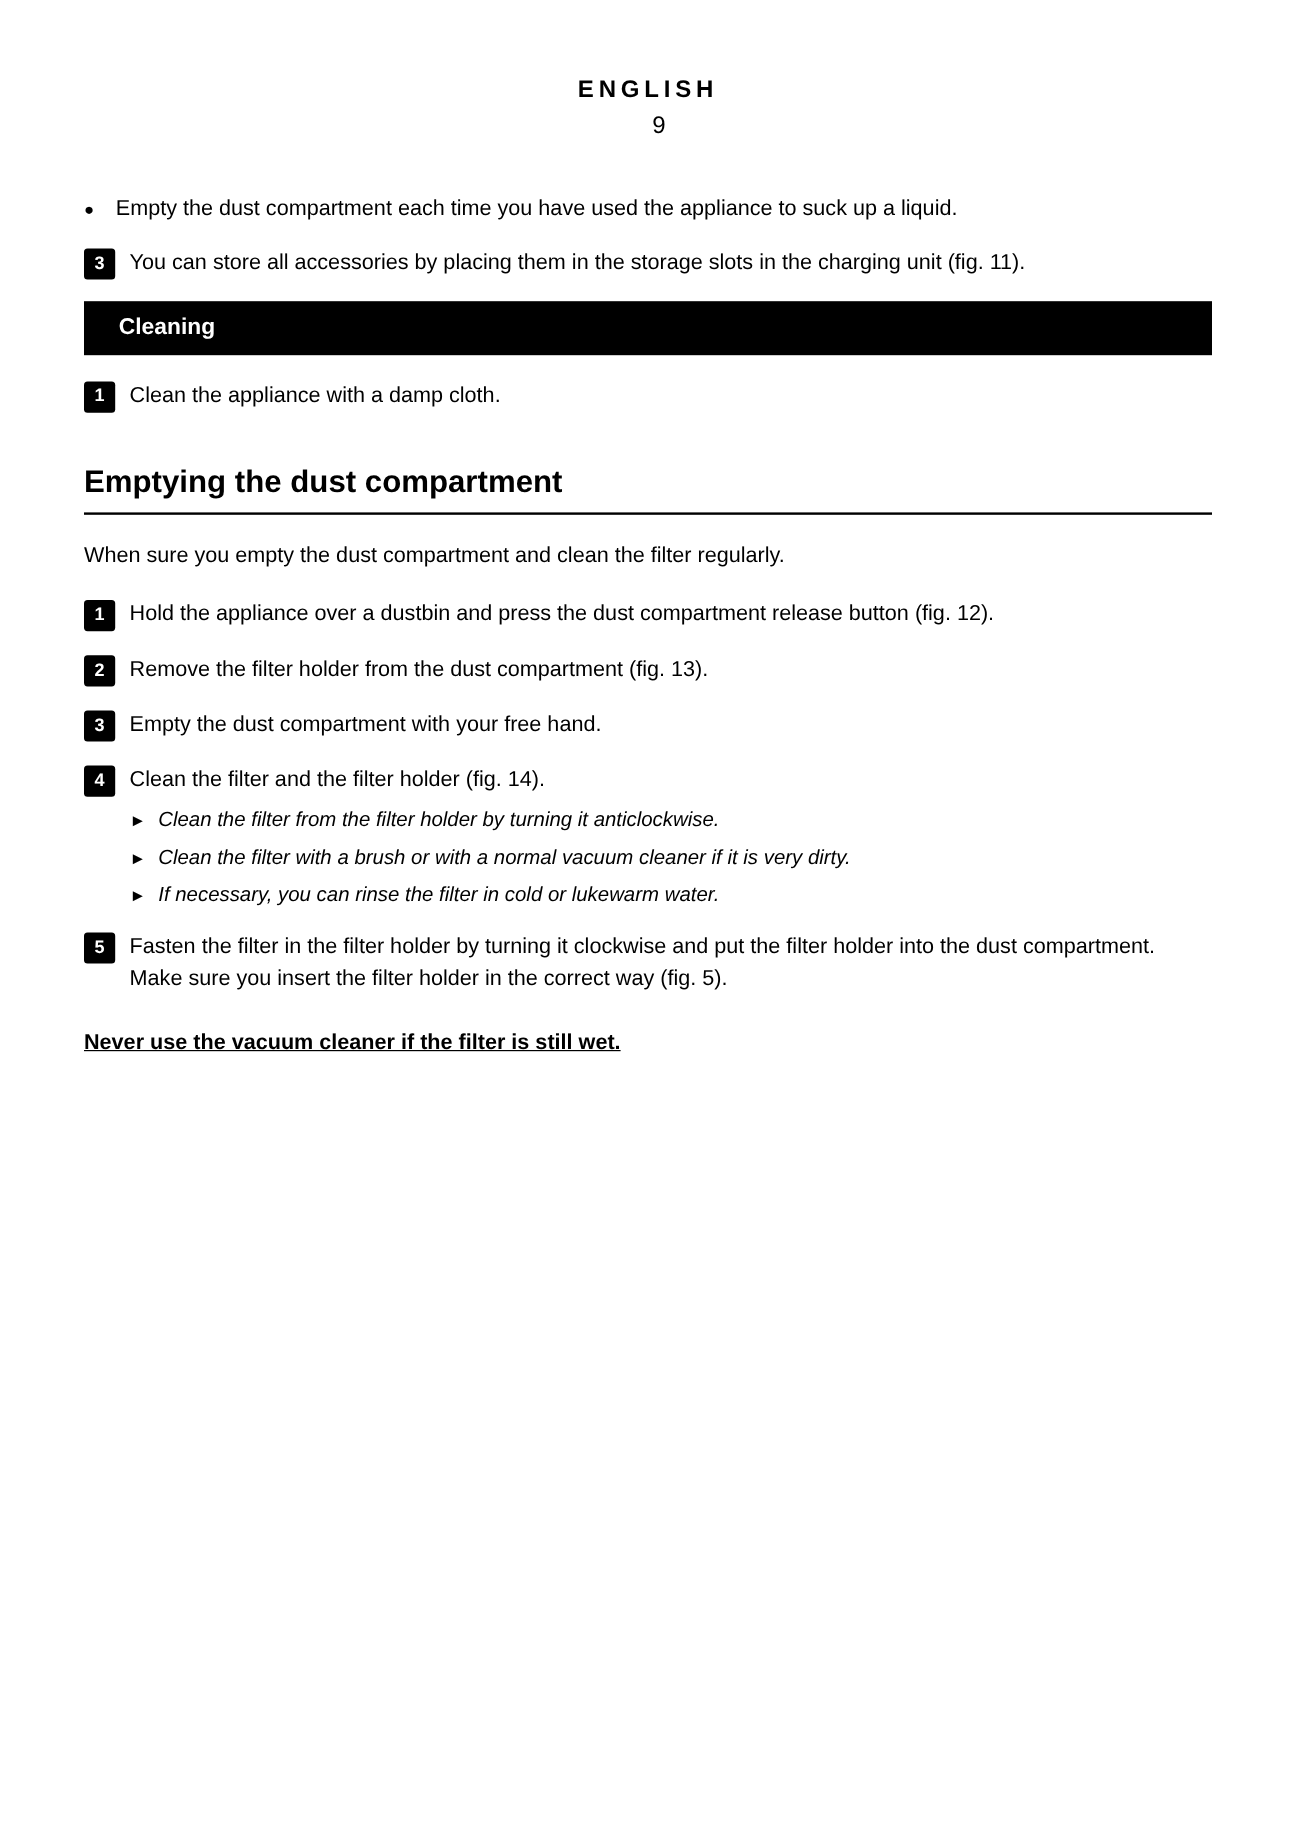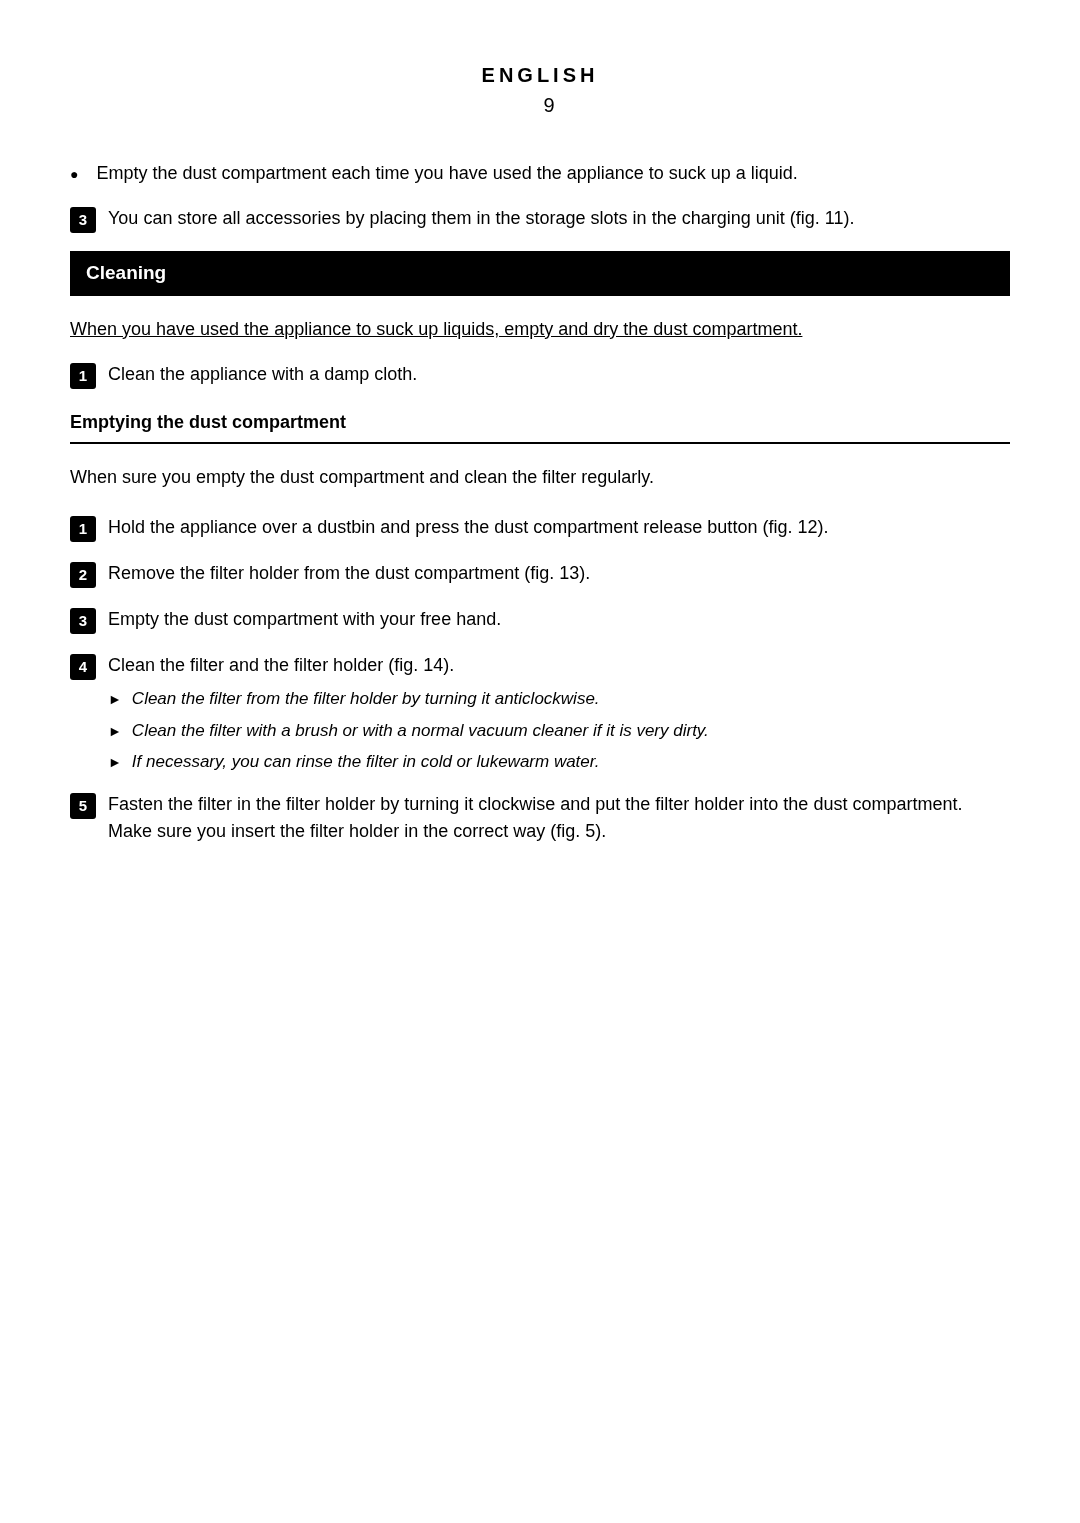--- a/index.html
+++ b/index.html
@@ -79,40 +79,40 @@
 
     .numbered-item-text {
       flex: 1;
       font-size: 18px;
       line-height: 1.5;
     }
 
     .section-header-bar {
       background: #000000;
       color: #ffffff;
-      padding: 8px 16px;
+      padding: 8px 29px;
       font-size: 19px;
       font-weight: 700;
       margin-bottom: 20px;
       margin-top: 10px;
     }
 
     .warning-text {
       font-size: 18px;
       line-height: 1.55;
       text-decoration: underline;
       margin-bottom: 4px;
     }
 
     .subsection-title {
-      font-size: 18px;
+      font-size: 26px;
       font-weight: 900;
       border-bottom: 2px solid #000;
       padding-bottom: 6px;
-      margin-top: 20px;
+      margin-top: 38px;
       margin-bottom: 20px;
     }
 
     .body-text {
       font-size: 18px;
       line-height: 1.55;
       margin-bottom: 22px;
     }
 
     .sub-bullet-item {
@@ -163,21 +163,20 @@
     <span class="numbered-item-text">Empty the dust compartment each time you have used the appliance to suck up a liquid.</span>
   </div>
 
   <div class="numbered-item">
     <span class="numbered-badge">3</span>
     <span class="numbered-item-text">You can store all accessories by placing them in the storage slots in the charging unit (fig. 11).</span>
   </div>
 
   <div class="section-header-bar">Cleaning</div>
 
-  <p class="warning-text" style="margin-bottom:18px;">When you have used the appliance to suck up liquids, empty and dry the dust compartment.</p>
 
   <div class="numbered-item">
     <span class="numbered-badge">1</span>
     <span class="numbered-item-text">Clean the appliance with a damp cloth.</span>
   </div>
 
   <div class="subsection-title">Emptying the dust compartment</div>
 
   <p class="body-text">When sure you empty the dust compartment and clean the filter regularly.</p>
 
@@ -212,14 +211,15 @@
   <div class="sub-bullet-item" style="margin-bottom:16px;">
     <span class="sub-bullet-arrow">►</span>
     <span class="sub-bullet-text">If necessary, you can rinse the filter in cold or lukewarm water.</span>
   </div>
 
   <div class="numbered-item">
     <span class="numbered-badge">5</span>
     <span class="numbered-item-text">Fasten the filter in the filter holder by turning it clockwise and put the filter holder into the dust compartment. Make sure you insert the filter holder in the correct way (fig. 5).</span>
   </div>
 
+  <p class="never-text">Never use the vacuum cleaner if the filter is still wet.</p>
 
 </div>
 
 </body></html>

